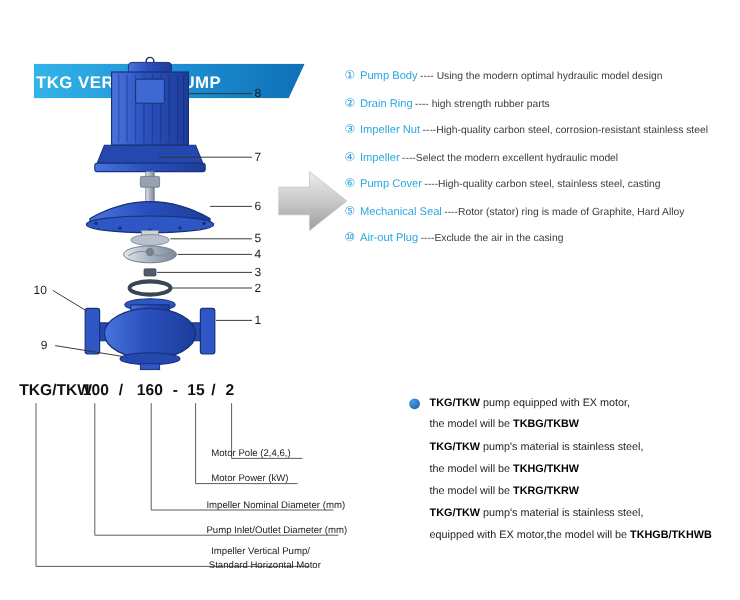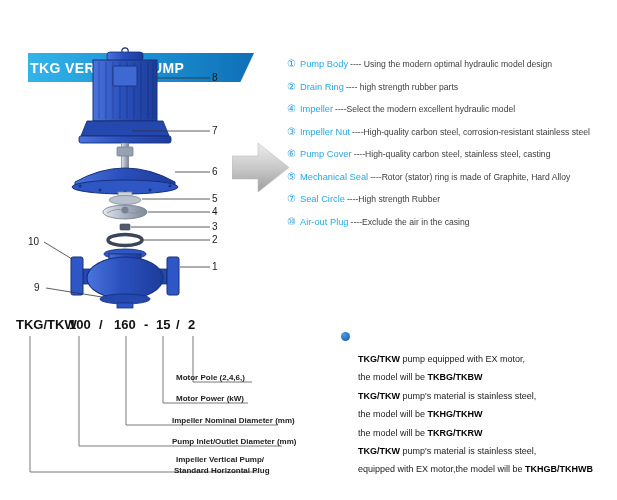--- a/index.html
+++ b/index.html
@@ -21,27 +21,27 @@
   
   .parts{position:absolute;left:287px;top:57px;width:330px;}
   .part{white-space:nowrap;height:22.5px;line-height:13px;font-size:8.6px;color:#333;}
   .pnum{color:#2b9fd9;font-size:10px;margin-right:4px;}
   .plabel{color:#29a8e0;font-size:9.3px;margin-right:2px;}
   .pdesc{color:#3c3c3c;}
 
   
   .code-seg{position:absolute;top:317px;font-weight:bold;font-size:13px;color:#111;white-space:nowrap;}
   .code-lines{position:absolute;left:0;top:330px;}
-  .code-label{position:absolute;font-size:8px;color:#222;white-space:nowrap;font-weight:bold;}
+  .code-label{position:absolute;font-size:8px;color:#222;white-space:nowrap;}
 
   
   .notes{position:absolute;left:341px;top:326px;width:274px;}
   .bullet{position:absolute;left:0;top:6px;width:9px;height:9px;border-radius:50%;
     background:radial-gradient(circle at 35% 30%,#4e9ae0,#1259a8);}
-  .note-lines{margin-left:17px;margin-top:24px;}
+  .note-lines{margin-left:17px;}
   .note-line{font-size:9px;line-height:18.4px;color:#222;white-space:nowrap;}
   .note-line b{color:#000;}
 </style>
 </head>
 <body>
 
 <div class="page">
 
   <div class="banner">
     <span class="t">TKG VERTICAL PUMP</span>
@@ -149,25 +149,24 @@
         <stop offset="0.5" stop-color="#c9c9c9"></stop>
         <stop offset="1" stop-color="#9e9e9e"></stop>
       </linearGradient>
     </defs>
     <polygon points="0,16 26,16 26,3 57,27.5 26,52 26,39 0,39" fill="url(#ag)" stroke="#bdbdbd" stroke-width=".6"></polygon>
   </svg>
 
   <div class="parts">
     <div class="part"><span class="pnum">①</span><span class="plabel">Pump Body</span><span class="pdesc">---- Using the modern optimal hydraulic model design</span></div>
     <div class="part"><span class="pnum">②</span><span class="plabel">Drain Ring</span><span class="pdesc">---- high strength rubber parts</span></div>
+    <div class="part"><span class="pnum">③</span><span class="plabel">Impeller Nut</span><span class="pdesc">----High-quality carbon steel, corrosion-resistant stainless steel</span></div>
     <div class="part"><span class="pnum">④</span><span class="plabel">Impeller</span><span class="pdesc">----Select the modern excellent hydraulic model</span></div>
-    <div class="part"><span class="pnum">③</span><span class="plabel">Impeller Nut</span><span class="pdesc">----High-quality carbon steel, corrosion-resistant stainless steel</span></div>
     <div class="part"><span class="pnum">⑥</span><span class="plabel">Pump Cover</span><span class="pdesc">----High-quality carbon steel, stainless steel, casting</span></div>
     <div class="part"><span class="pnum">⑤</span><span class="plabel">Mechanical Seal</span><span class="pdesc">----Rotor (stator) ring is made of Graphite, Hard Alloy</span></div>
-    <div class="part"><span class="pnum">⑦</span><span class="plabel">Seal Circle</span><span class="pdesc">----High strength Rubber</span></div>
     <div class="part"><span class="pnum">⑩</span><span class="plabel">Air-out Plug</span><span class="pdesc">----Exclude the air in the casing</span></div>
   </div>
 
   <span class="code-seg" style="left:16px">TKG/TKW</span>
   <span class="code-seg" style="left:69px">100</span>
   <span class="code-seg" style="left:99px">/</span>
   <span class="code-seg" style="left:114px">160</span>
   <span class="code-seg" style="left:144px">-</span>
   <span class="code-seg" style="left:156px">15</span>
   <span class="code-seg" style="left:176px">/</span>
@@ -179,21 +178,21 @@
     <path d="M126,6 V95 H278"></path>
     <path d="M79,6  V116 H282"></path>
     <path d="M30,6  V142 H258"></path>
   </svg>
 
   <span class="code-label" style="left:176px;top:373px">Motor Pole (2,4,6,)</span>
   <span class="code-label" style="left:176px;top:394px">Motor Power  (kW)</span>
   <span class="code-label" style="left:172px;top:416px">Impeller Nominal Diameter (mm)</span>
   <span class="code-label" style="left:172px;top:437px">Pump Inlet/Outlet Diameter (mm)</span>
   <span class="code-label" style="left:176px;top:455px">Impeller Vertical Pump/</span>
-  <span class="code-label" style="left:174px;top:466px">Standard  Horizontal Plug</span>
+  <span class="code-label" style="left:174px;top:466px">Standard  Horizontal Motor</span>
 
   <div class="notes">
     <span class="bullet"></span>
     <div class="note-lines">
       <div class="note-line"><span></span><b>TKG/TKW</b><span> pump equipped with EX motor,</span></div>
       <div class="note-line"><span>the model will be </span><b>TKBG/TKBW</b><span></span></div>
       <div class="note-line"><span></span><b>TKG/TKW</b><span> pump's material is stainless steel,</span></div>
       <div class="note-line"><span>the model will be </span><b>TKHG/TKHW</b><span></span></div>
       <div class="note-line"><span>the model will be </span><b>TKRG/TKRW</b><span></span></div>
       <div class="note-line"><span></span><b>TKG/TKW</b><span> pump's material is stainless steel,</span></div>

